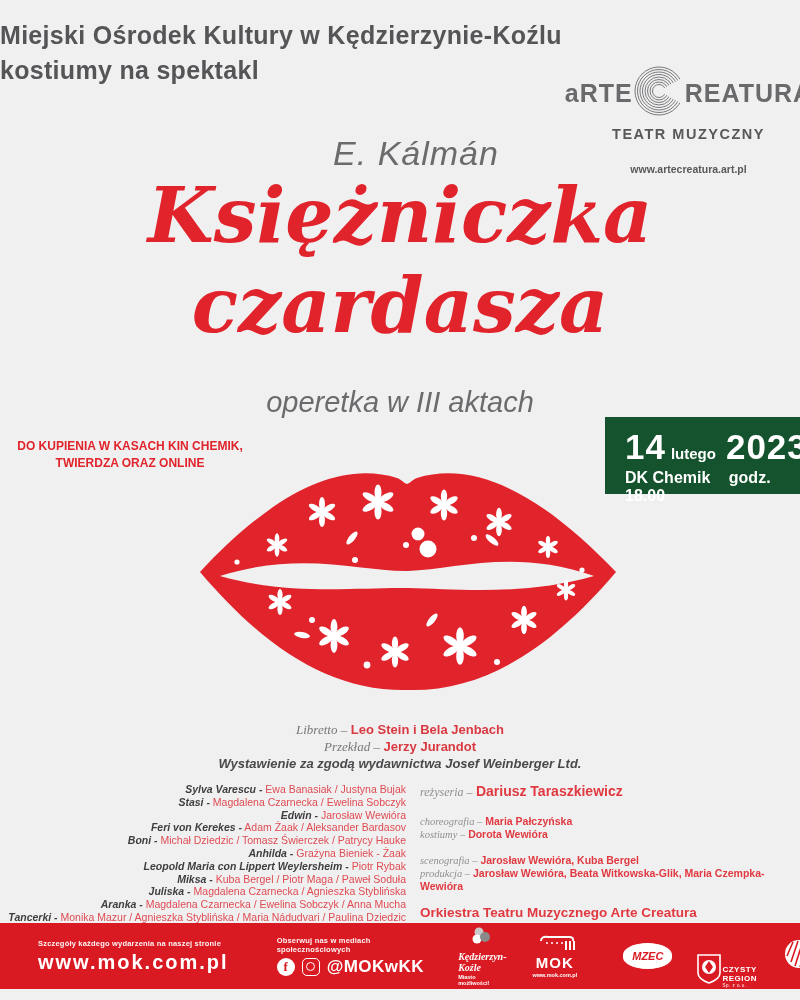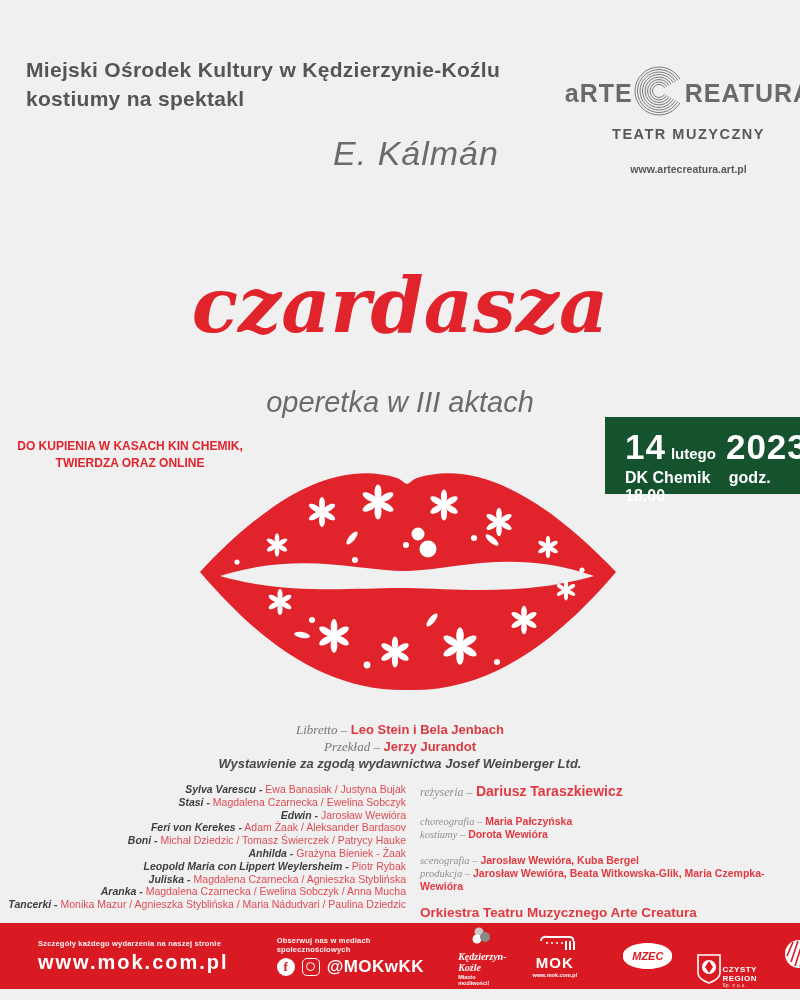--- a/index.html
+++ b/index.html
@@ -1,20 +1,20 @@
 <!DOCTYPE html>
 <html><head>
 <meta charset="utf-8">
 <style>
   html,body{margin:0;padding:0;}
   body{width:800px;height:1000px;font-family:"Liberation Sans",sans-serif;}
   .poster{position:relative;width:800px;height:1000px;background:#f1f0f1;overflow:hidden;}
 
   
-  .invite{position:absolute;left:26px;top:18px;font-size:21px;font-weight:bold;color:#55545,7;color:#555457;line-height:1.4;letter-spacing:.3px;margin-top:37px;}
+  .invite{position:absolute;left:0;top:18px;font-size:25px;font-weight:bold;color:#55545,7;color:#555457;line-height:1.4;letter-spacing:.3px;}
 
   
   .aclogo{position:absolute;right:14px;top:62px;width:195px;display:flex;flex-direction:column;align-items:center;color:#6a6a6d;}
   .aclogo .row{display:flex;align-items:center;}
   .aclogo .word{font-size:25px;font-weight:bold;letter-spacing:1px;color:#6a6a6d;}
   .aclogo .sub{font-size:14.5px;font-weight:bold;letter-spacing:1.5px;color:#58585a;margin-top:2px;}
   .aclogo .site{font-size:10.5px;font-weight:bold;color:#58585a;margin-top:21px;}
 
   
   .composer{position:absolute;left:0;right:0;top:134px;text-align:center;font-family:"Liberation Sans",sans-serif;font-style:italic;font-weight:300;font-size:34px;color:#6b6b6e;letter-spacing:1px;padding-left:32px;}
@@ -112,20 +112,21 @@
           <polygon points="26,29 54,13 54,45" fill="#f1f0f1"></polygon>
         </svg>
       </span>
       <span class="word">REATURA</span>
     </div>
     <div class="sub">TEATR MUZYCZNY</div>
     <div class="site">www.artecreatura.art.pl</div>
   </div>
 
   <div class="composer">E. Kálmán</div>
+  <div class="t1">Księżniczka</div>
   <div class="t2">czardasza</div>
   <div class="subtitle">operetka w III aktach</div>
 
   <div class="tickets">
     <div class="l2">
       <div>DO KUPIENIA W KASACH KIN CHEMIK,</div>
       <div>TWIERDZA ORAZ ONLINE</div>
     </div>
   </div>
 
@@ -201,20 +202,21 @@
   </div>
 
   <div class="cast">
     <div><span class="role">Sylva Varescu -</span> <span class="names">Ewa Banasiak / Justyna Bujak</span></div>
     <div><span class="role">Stasi -</span> <span class="names">Magdalena Czarnecka / Ewelina Sobczyk</span></div>
     <div><span class="role">Edwin -</span> <span class="names">Jarosław Wewióra</span></div>
     <div><span class="role">Feri von Kerekes -</span> <span class="names">Adam Żaak / Aleksander Bardasov</span></div>
     <div><span class="role">Boni -</span> <span class="names">Michał Dziedzic / Tomasz Świerczek / Patrycy Hauke</span></div>
     <div><span class="role">Anhilda -</span> <span class="names">Grażyna Bieniek - Żaak</span></div>
     <div><span class="role">Leopold Maria con Lippert Weylersheim -</span> <span class="names">Piotr Rybak</span></div>
+    <div><span class="role">Miksa -</span> <span class="names">Kuba Bergel / Piotr Maga / Paweł Soduła</span></div>
     <div><span class="role">Juliska -</span> <span class="names">Magdalena Czarnecka / Agnieszka Styblińska</span></div>
     <div><span class="role">Aranka -</span> <span class="names">Magdalena Czarnecka / Ewelina Sobczyk / Anna Mucha</span></div>
     <div><span class="role">Tancerki -</span> <span class="names">Monika Mazur / Agnieszka Styblińska / Maria Nádudvari / Paulina Dziedzic</span></div>
   </div>
 
   <div class="team">
     <div class="director">
       <span class="lab">reżyseria –</span> <span class="val">Dariusz Taraszkiewicz</span>
     </div>
     <div class="grp">

